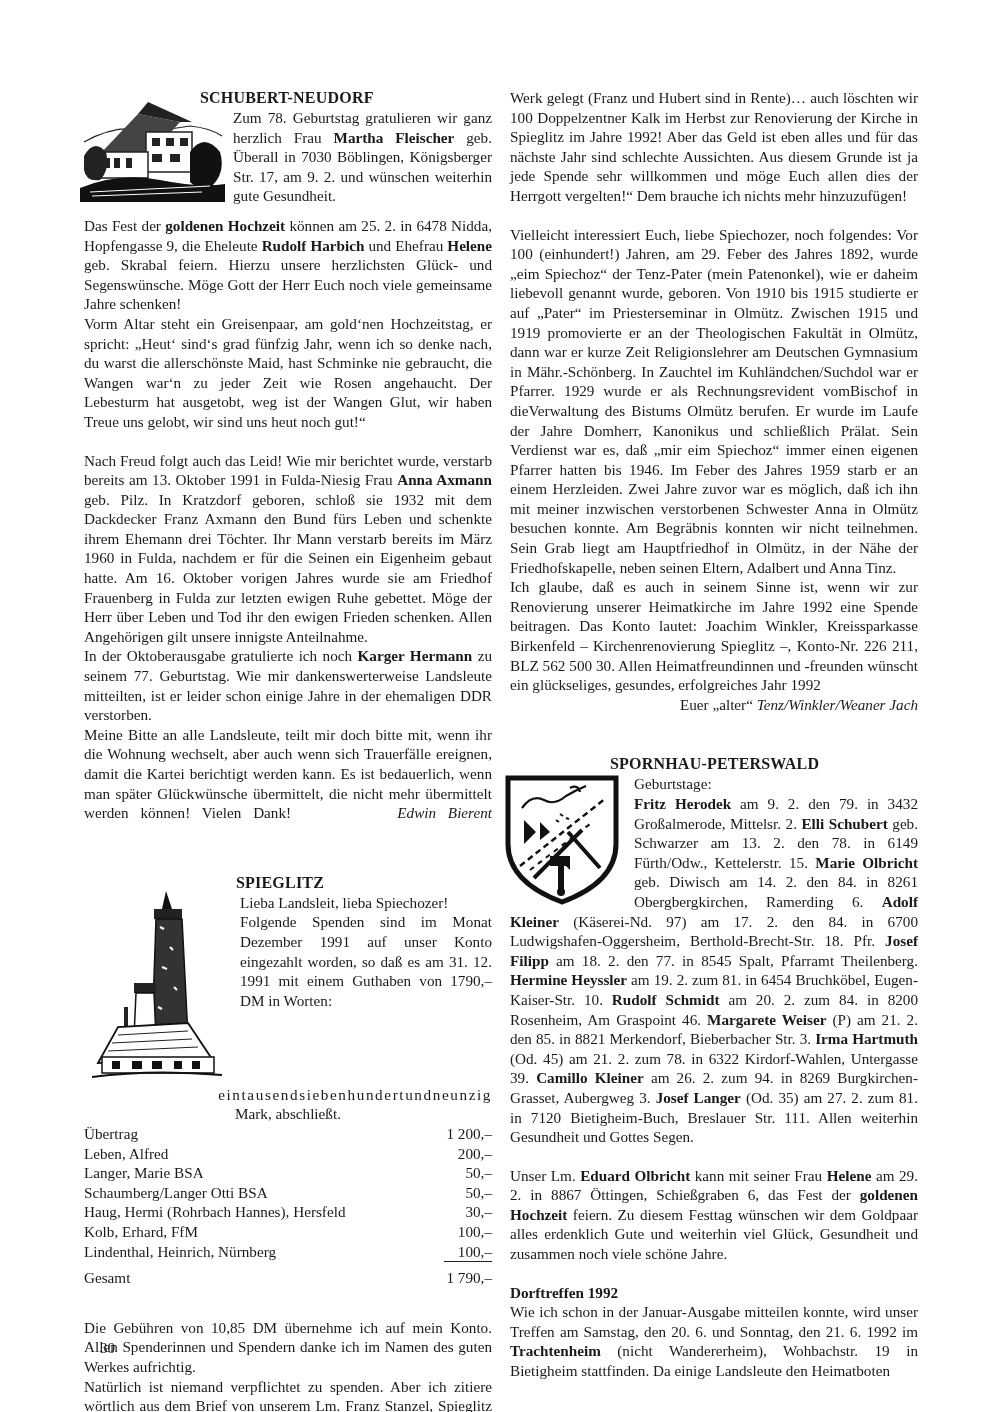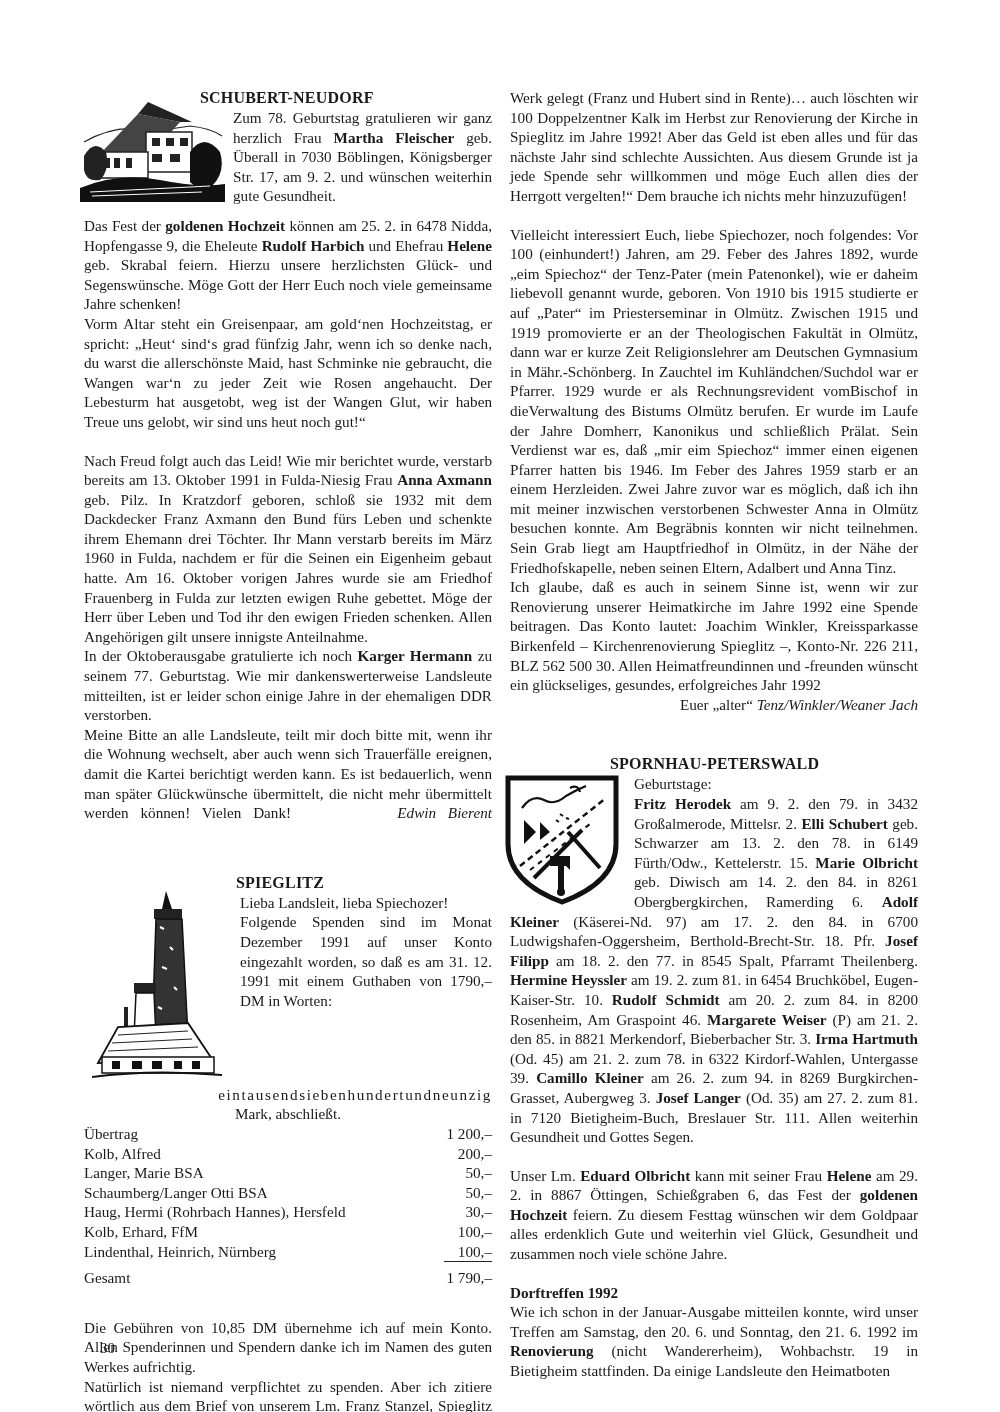--- a/index.html
+++ b/index.html
@@ -99,21 +99,21 @@
     <p>Folgende Spenden sind im Monat Dezember 1991 auf unser Konto eingezahlt worden, so daß es am 31. 12. 1991 mit einem Guthaben von 1790,– DM in Worten:</p>
     <p class="letterspaced">eintausendsiebenhundertundneunzig</p>
     <p style="text-align:center">Mark, abschließt.</p>
 
     <div>
       <div class="don-row">
           <span>Übertrag</span>
           <span class="don-amt">1 200,–</span>
         </div>
       <div class="don-row">
-          <span>Kolb, Alfred</span>
+          <span>Leben, Alfred</span>
           <span class="don-amt">200,–</span>
         </div>
       <div class="clear"></div>
       <div class="don-row">
           <span>Langer, Marie BSA</span>
           <span class="don-amt">50,–</span>
         </div>
       <div class="don-row">
           <span>Schaumberg/Langer Otti BSA</span>
           <span class="don-amt">50,–</span>
@@ -167,17 +167,17 @@
       <path d="M46 82 h20 v14 l-4 -4 h-16z" fill="#111"></path>
       <circle cx="57" cy="118" r="4" fill="#111"></circle>
       <path d="M56 40 l3 2 M62 44 l3 1 M52 46 l3 2" stroke="#111" stroke-width="2"></path>
     </svg>
     <p style="text-align:left">Geburtstage:</p>
     <p><b>Fritz Herodek</b><span> am 9. 2. den 79. in 3432 Großalmerode, Mittelsr. 2. </span><b>Elli Schubert</b><span> geb. Schwarzer am 13. 2. den 78. in 6149 Fürth/Odw., Kettelerstr. 15. </span><b>Marie Olbricht</b><span> geb. Diwisch am 14. 2. den 84. in 8261 Obergbergkirchen, Ramerding 6. </span><b>Adolf Kleiner</b><span> (Käserei-Nd. 97) am 17. 2. den 84. in 6700 Ludwigshafen-Oggersheim, Berthold-Brecht-Str. 18. Pfr. </span><b>Josef Filipp</b><span> am 18. 2. den 77. in 8545 Spalt, Pfarramt Theilenberg. </span><b>Hermine Heyssler</b><span> am 19. 2. zum 81. in 6454 Bruchköbel, Eugen-Kaiser-Str. 10. </span><b>Rudolf Schmidt</b><span> am 20. 2. zum 84. in 8200 Rosenheim, Am Graspoint 46. </span><b>Margarete Weiser</b><span> (P) am 21. 2. den 85. in 8821 Merkendorf, Bieberbacher Str. 3. </span><b>Irma Hartmuth</b><span> (Od. 45) am 21. 2. zum 78. in 6322 Kirdorf-Wahlen, Untergasse 39. </span><b>Camillo Kleiner</b><span> am 26. 2. zum 94. in 8269 Burgkirchen-Grasset, Aubergweg 3. </span><b>Josef Langer</b><span> (Od. 35) am 27. 2. zum 81. in 7120 Bietigheim-Buch, Breslauer Str. 111. Allen weiterhin Gesundheit und Gottes Segen.</span></p>
     <div class="gap"></div>
     <p><span>Unser Lm. </span><b>Eduard Olbricht</b><span> kann mit seiner Frau </span><b>Helene</b><span> am 29. 2. in 8867 Öttingen, Schießgraben 6, das Fest der </span><b>goldenen Hochzeit</b><span> feiern. Zu diesem Festtag wünschen wir dem Goldpaar alles erdenklich Gute und weiterhin viel Glück, Gesundheit und zusammen noch viele schöne Jahre.</span></p>
     <div class="gap"></div>
     <p style="text-align:left"><b>Dorftreffen 1992</b></p>
-    <p><span>Wie ich schon in der Januar-Ausgabe mitteilen konnte, wird unser Treffen am Samstag, den 20. 6. und Sonntag, den 21. 6. 1992 im </span><b>Renovierung</b><span> (nicht Wandererheim), Wohbachstr. 19 in Bietigheim stattfinden. Da einige Landsleute den Heimatboten</span></p>
+    <p><span>Wie ich schon in der Januar-Ausgabe mitteilen konnte, wird unser Treffen am Samstag, den 20. 6. und Sonntag, den 21. 6. 1992 im </span><b>Trachtenheim</b><span> (nicht Wandererheim), Wohbachstr. 19 in Bietigheim stattfinden. Da einige Landsleute den Heimatboten</span></p>
   </section>
 </div>
 
 <div class="page-number">30</div>
 
 </body></html>

